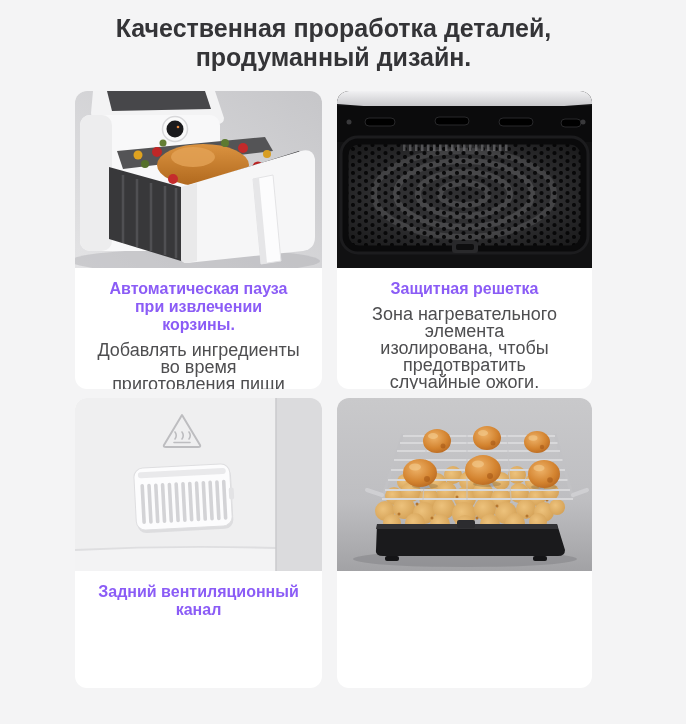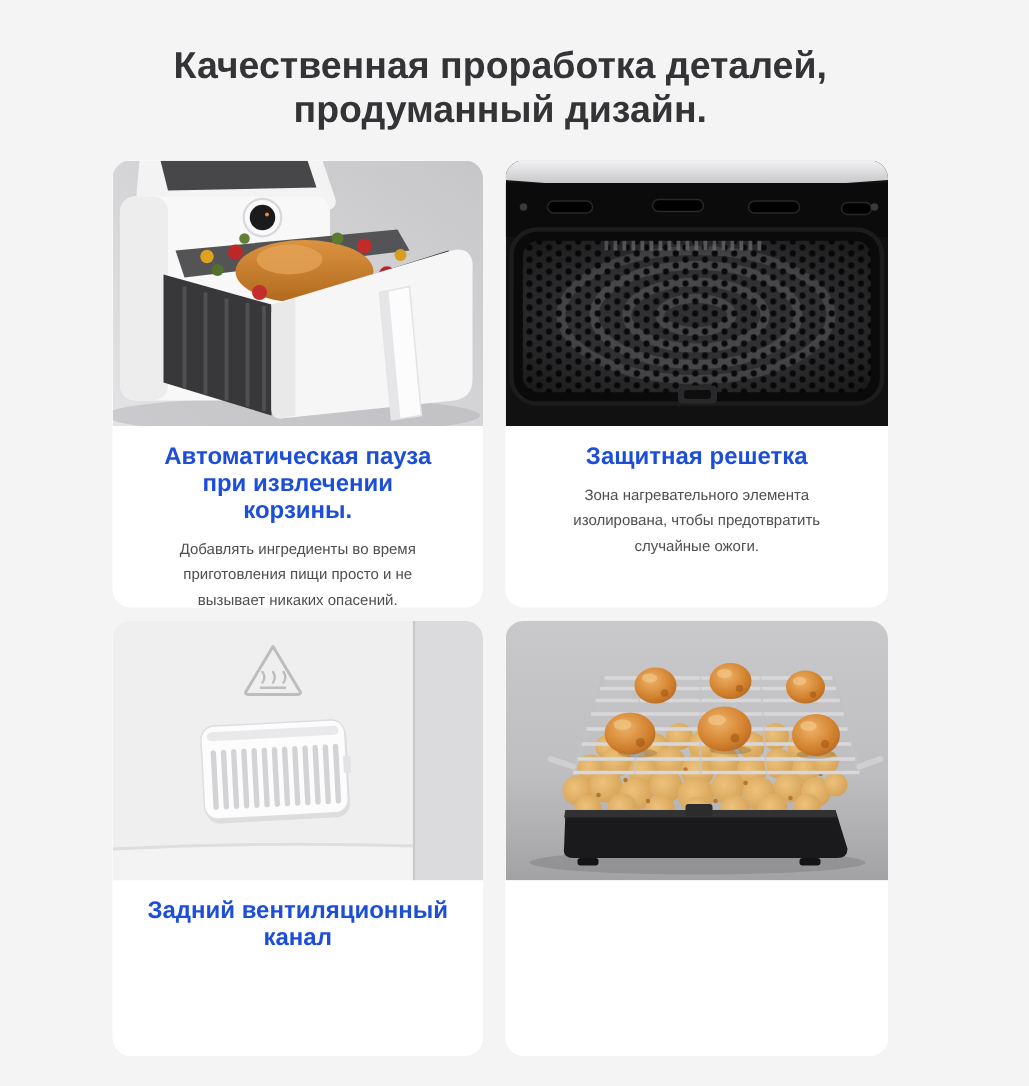--- a/index.html
+++ b/index.html
@@ -3,45 +3,45 @@
 <meta charset="utf-8">
 <style>
   html,body{margin:0;padding:0;}
   body{
     width:686px;height:724px;overflow:hidden;
     background:#f4f4f5;
     font-family:"Liberation Sans", sans-serif;
   }
   .content{width:517px;margin-left:75px;padding-top:14px;}
   .main-title{
-    margin:16px;text-align:center;
+    margin:0;text-align:center;
     font-size:25px;line-height:29px;font-weight:700;color:#343437;
     white-space:pre-line;
   }
   .grid{
     margin-top:19px;
     display:grid;
     grid-template-columns:247px 255px;
     grid-template-rows:298px 290px;
     column-gap:15px;row-gap:9px;
   }
   .card{
     background:#ffffff;border-radius:12px;overflow:hidden;
   }
   .img-area{width:100%;overflow:hidden;}
   .img-area svg{display:block;width:100%;height:100%;}
   .r1 .img-area{height:177px;}
   .r2 .img-area{height:173px;}
   .text-area{padding:12px 18px 0;text-align:center;}
   .card-title{
-    margin:0;font-size:16px;line-height:18px;font-weight:700;color:#1d4ed8;
+    margin:0;font-size:16px;line-height:18px;font-weight:700;color:#8b5cf6;
     white-space:pre-line;
   }
   .card-body{
-    margin:8px 0 0;font-size:10px;line-height:17px;color:#4e4e50;
+    margin:8px 0 0;font-size:18px;line-height:17px;color:#4e4e50;
     white-space:pre-line;
   }
 </style>
 </head>
 <body>
 
 <div class="content">
 
   <h1 class="main-title">Качественная проработка деталей,
 продуманный дизайн.</h1>

